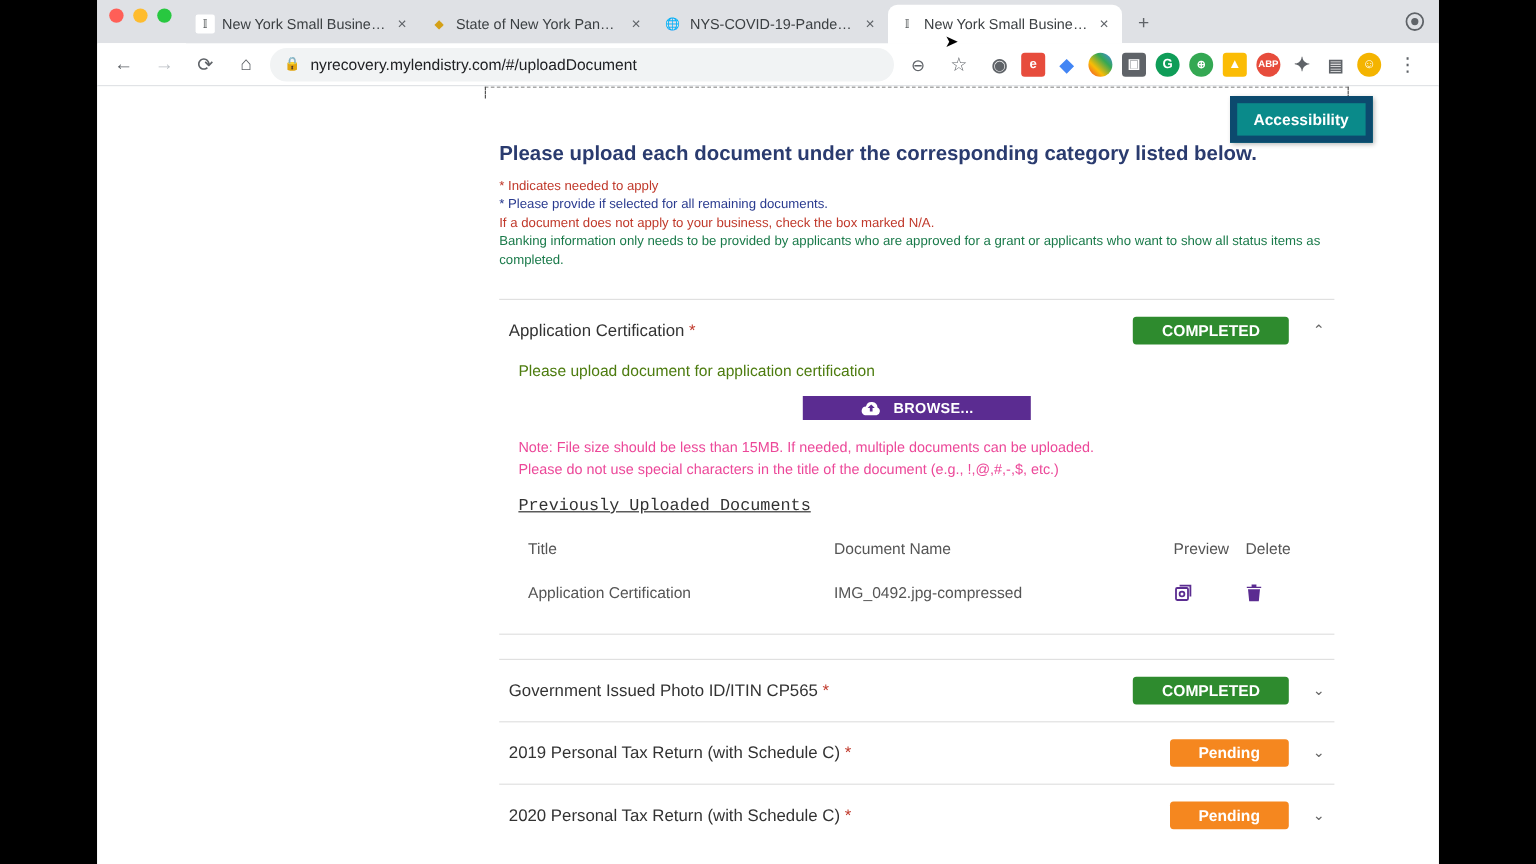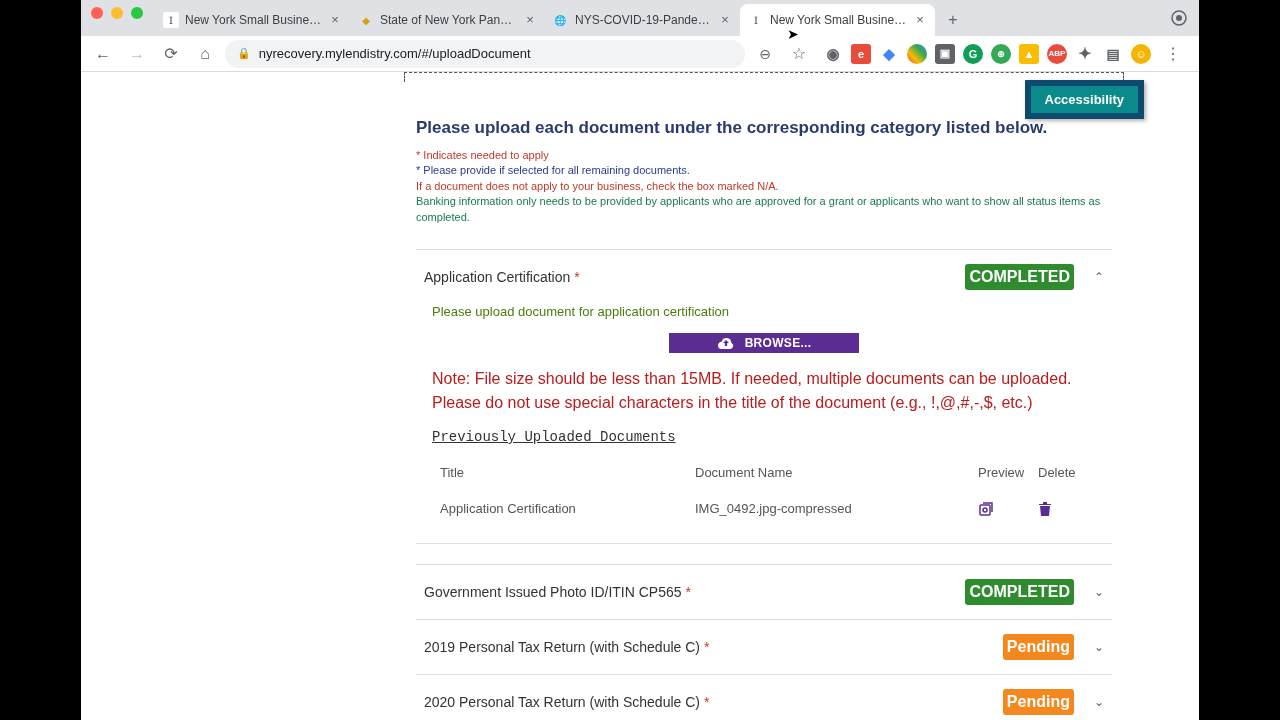--- a/index.html
+++ b/index.html
@@ -40,30 +40,30 @@
 .heading { color: #2a3b6f; font-size: 17px; font-weight: 600; margin-bottom: 10px; }
 .note-red { color: #c0392b; font-size: 11px; }
 .note-blue { color: #2a3b8f; font-size: 11px; }
 .note-green { color: #1a7a4a; font-size: 11px; }
 .notes p { line-height: 1.4; }
 
 .section { border: 1px solid #e0e0e0; border-left: none; border-right: none; margin-top: 24px; padding-bottom: 16px; }
 .section-header { display: flex; align-items: center; padding: 14px 8px; cursor: pointer; }
 .section-title { flex: 1; font-size: 14px; color: #333; }
 .req { color: #c0392b; }
-.badge { padding: 4px 4px; border-radius: 3px; font-size: 16px; font-weight: 600; color: #fff; }
+.badge { padding: 4px 24px; border-radius: 3px; font-size: 13px; font-weight: 600; color: #fff; }
 .badge.completed { background: #2e8b2e; }
 .badge.pending { background: #f5871f; }
 .chevron { margin-left: 20px; color: #666; font-size: 12px; }
 
 .section-body { padding: 0 16px; }
 .instr { font-size: 13px; color: #4d7c0f; margin-bottom: 14px; }
 .browse-btn { display: flex; align-items: center; justify-content: center; gap: 10px; width: 190px; height: 20px; background: #5b2c91; color: #fff; font-size: 12px; font-weight: 600; margin: 0 auto 14px; cursor: pointer; letter-spacing: 0.3px; }
 .cloud { width: 18px; height: 14px; }
-.note-red2 { color: #b91c1c; font-size: 16px; line-height: 1.5; }
+.note-red2 { color: #ec4899; font-size: 12px; line-height: 1.5; }
 
 .prev-heading { font-size: 14px; text-decoration: underline; margin: 14px 0 10px; color: #333; font-family: Liberation Mono, monospace; }
 .tbl { width: 100%; font-size: 13px; }
 .tbl-head, .tbl-row { display: flex; padding: 10px 8px; }
 .tbl-head { color: #555; font-weight: 500; }
 .tbl-row { color: #555; border-top: 1px solid transparent; }
 .col-title { flex: 0 0 255px; }
 .col-doc { flex: 1; }
 .col-prev { flex: 0 0 60px; text-align: left; }
 .col-del { flex: 0 0 50px; text-align: left; }

